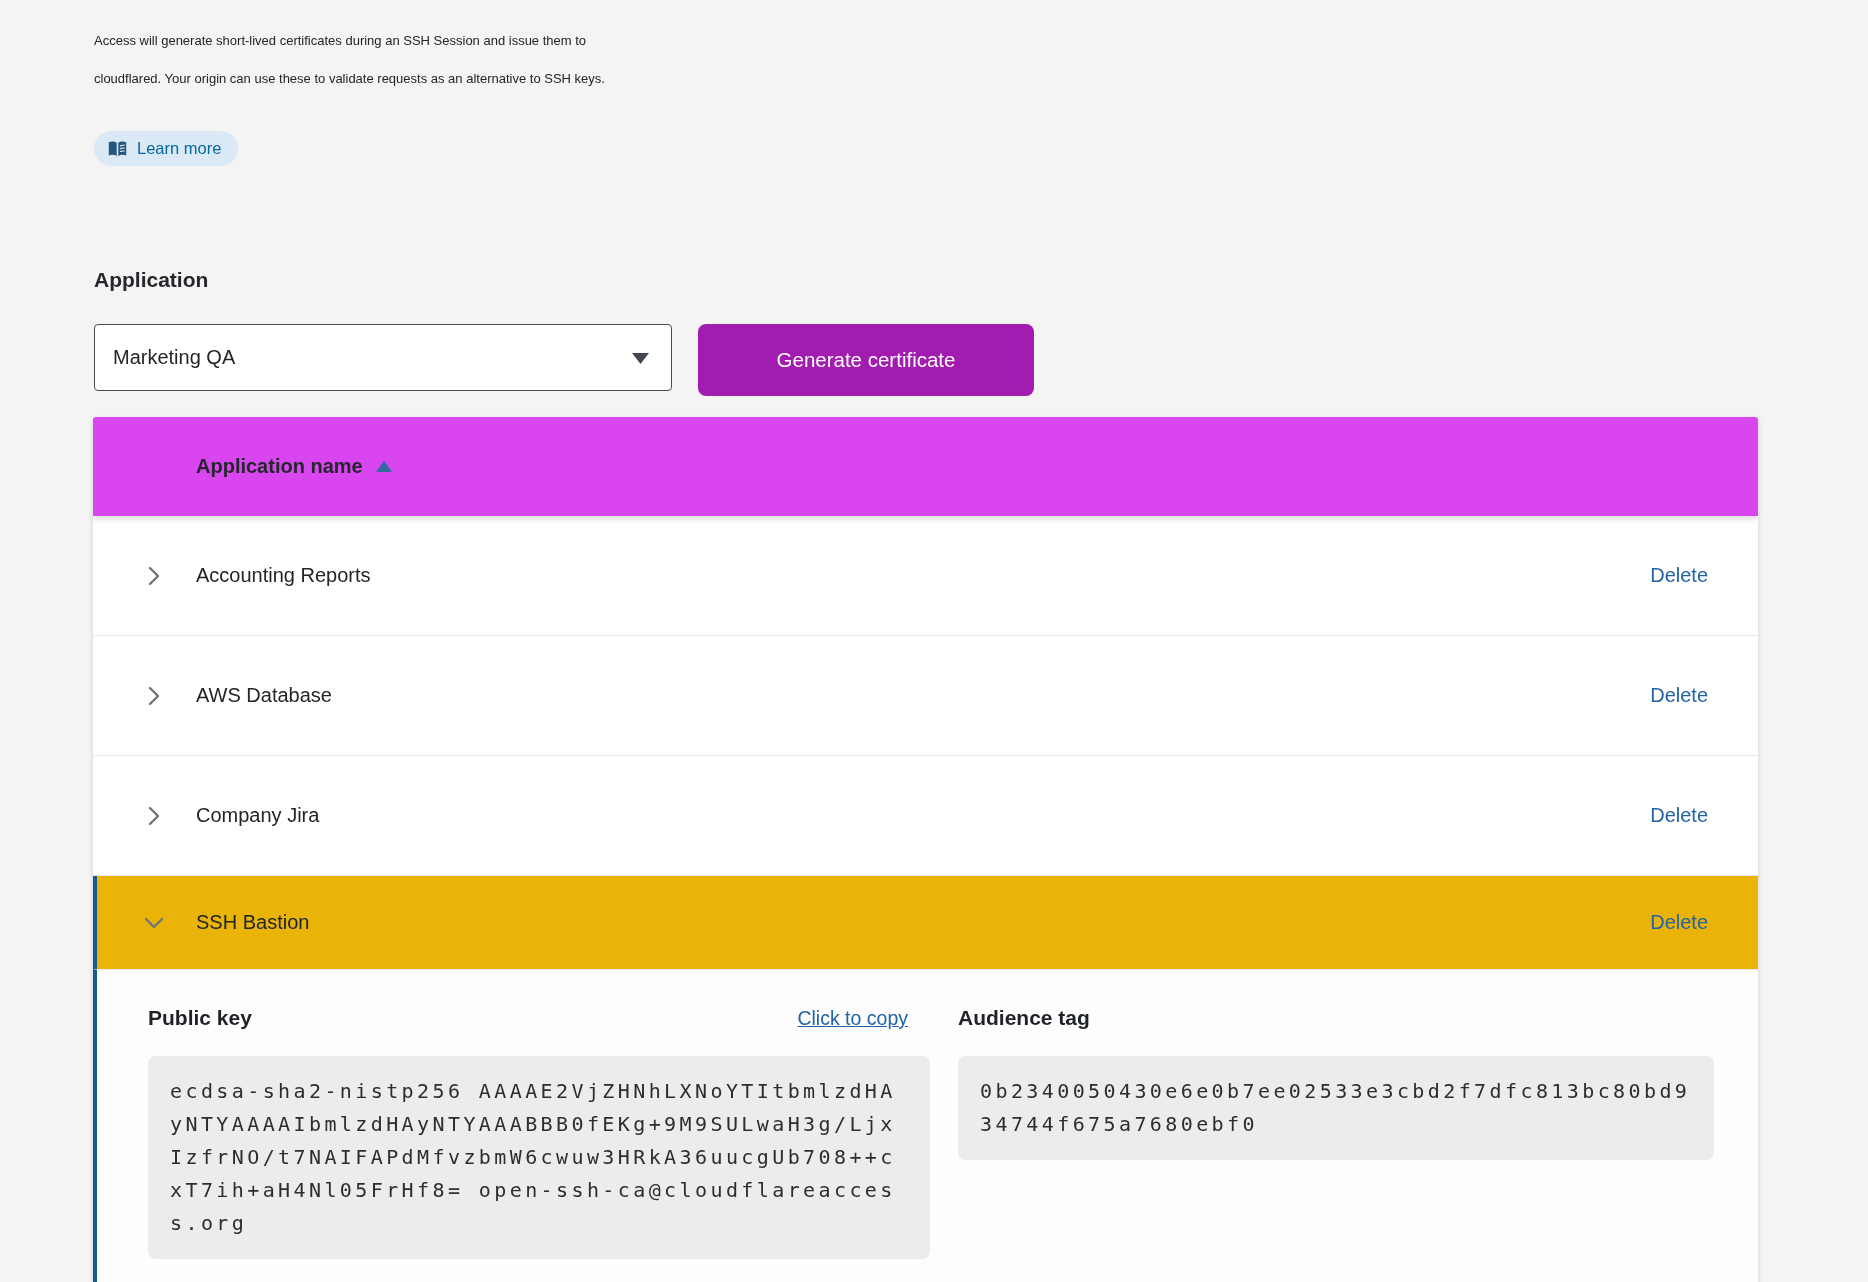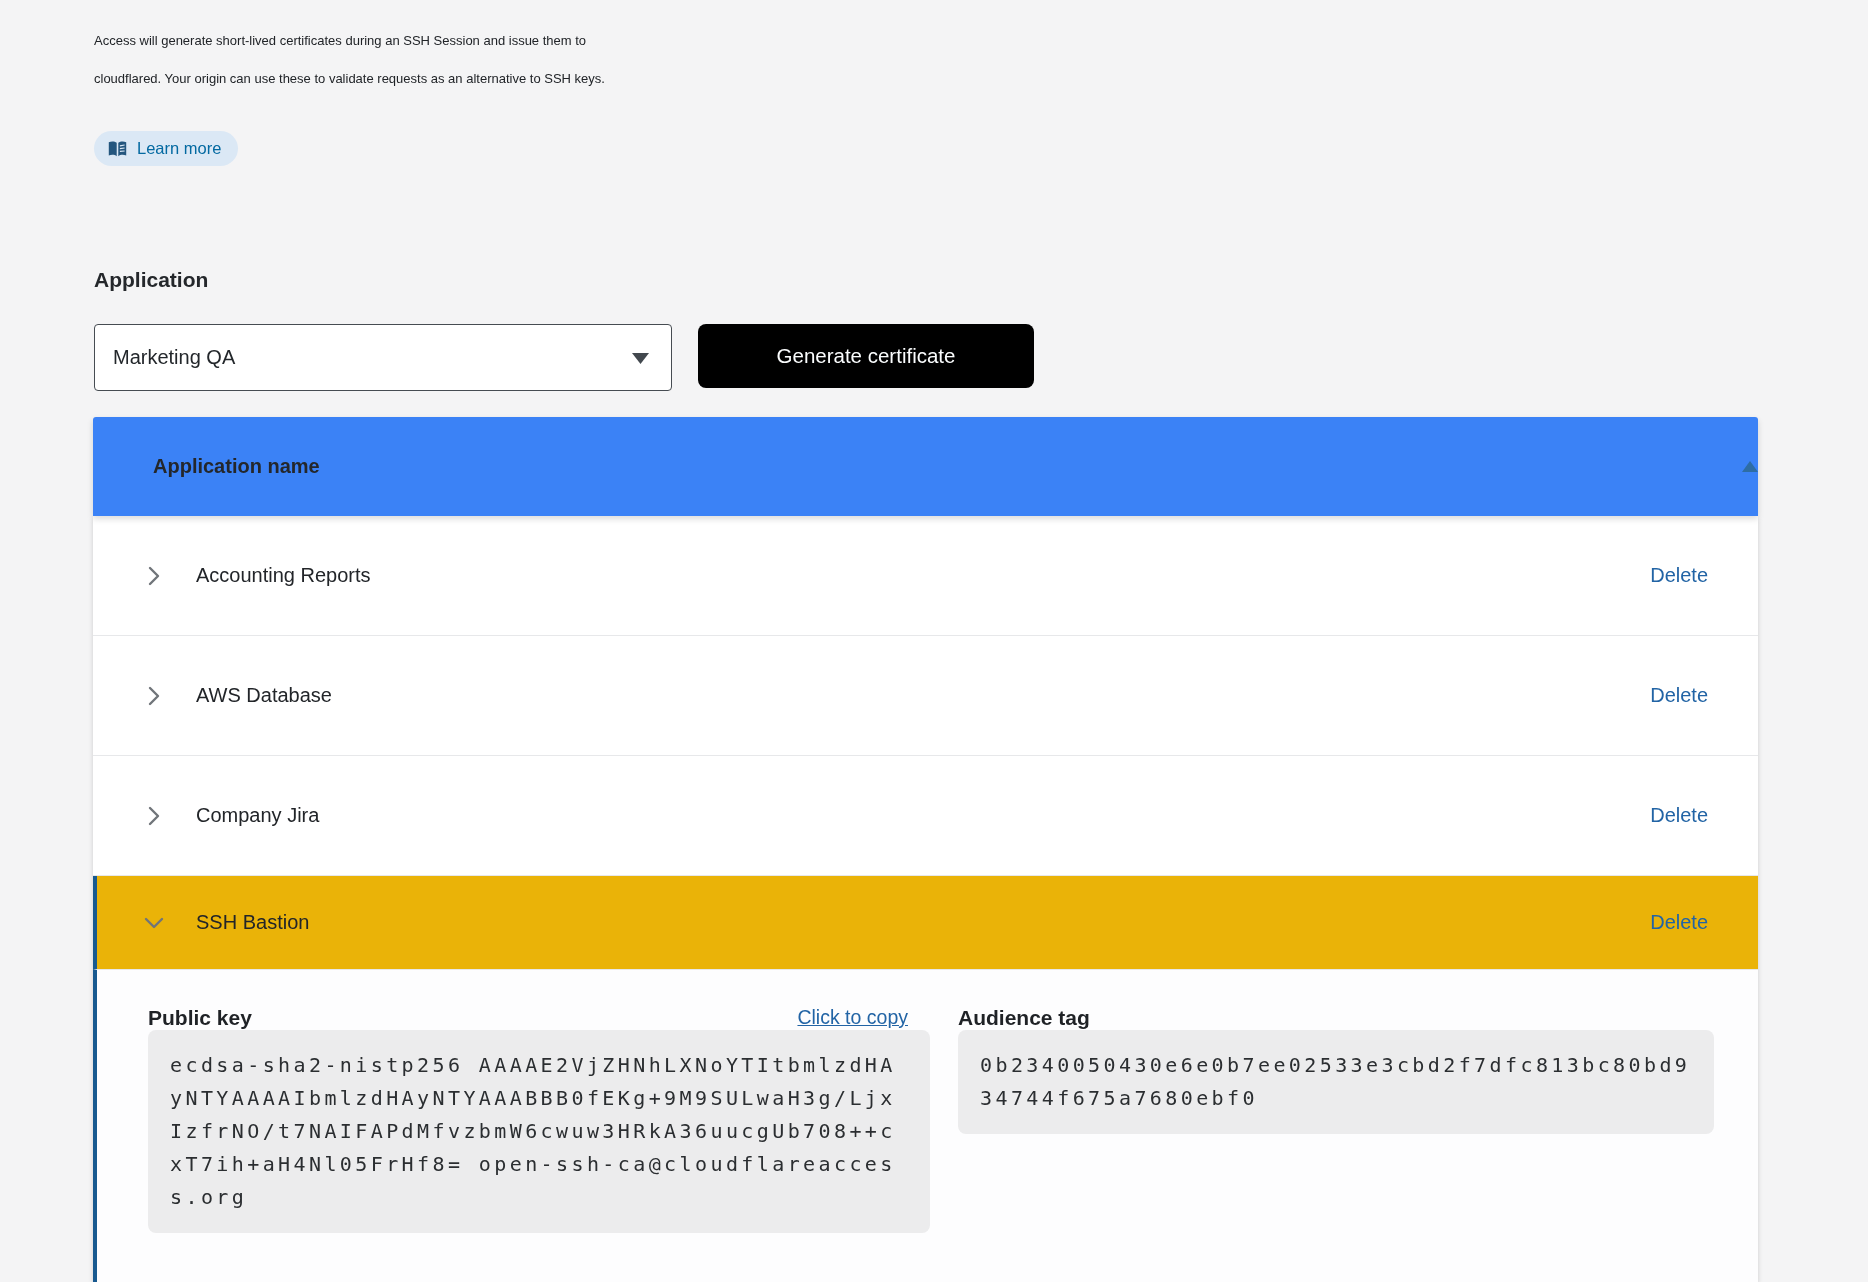--- a/index.html
+++ b/index.html
@@ -30,31 +30,31 @@
   
   .app-label { position:absolute; left:94px; top:268px; font-size:21px; font-weight:700; color:#24272b; }
   .select-box {
     position:absolute; left:94px; top:324px; width:578px; height:67px;
     background:#ffffff; border:1px solid #464c52; border-radius:4px;
     display:flex; align-items:center; padding:0 22px 0 18px;
     font-size:20px; color:#23272b; cursor:pointer;
   }
   .select-value { flex:1; }
   .generate-btn {
-    position:absolute; left:698px; top:324px; width:336px; height:64px;
-    background:#000000; color:#fbfdfe; border:none; border-radius:8px;
+    position:absolute; left:698px; top:324px; width:336px; height:72px;
+    background:#a21caf; color:#fbfdfe; border:none; border-radius:8px;
     font-family:"Liberation Sans", sans-serif; font-size:20.5px; cursor:default;
   }
 
   
   .card { position:absolute; left:93px; top:417px; width:1665px; }
   .table-header {
-    height:99px; background:#3b82f6; display:flex; align-items:center;
-    padding-left:60px; box-shadow:0 3px 6px rgba(0,0,0,0.14);
-    position:relative; z-index:2; border-radius:3px 3px 0 0; cursor:pointer;justify-content:space-between;
+    height:99px; background:#d946ef; display:flex; align-items:center;
+    padding-left:103px; box-shadow:0 3px 6px rgba(0,0,0,0.14);
+    position:relative; z-index:2; border-radius:3px 3px 0 0; cursor:pointer;
   }
   .header-label { font-size:20px; font-weight:700; color:#24272b; }
   .table-header svg { margin-left:13px; display:block; }
 
   .rows { position:relative; z-index:1; box-shadow:0 3px 5px rgba(0,0,0,0.16); border-radius:0 0 3px 3px; }
   .row {
     height:120px; background:#ffffff; border-bottom:1px solid #e7e8ea;
     display:flex; align-items:center; padding-left:47px; cursor:pointer;
   }
   .row.expanded {
@@ -69,21 +69,21 @@
   .delete-link { margin-left:auto; margin-right:50px; font-size:20px; color:#2264a5; text-decoration:none; cursor:pointer; }
 
   
   .detail-panel {
     height:312px; background:#fdfdfe; border-left:4px solid #17598f;
     padding:36px 0 0 51px;
   }
   .columns { display:flex; gap:28px; align-items:flex-start; }
   .col-left  { width:782px; }
   .col-right { width:756px; }
-  .col-head { display:flex; align-items:flex-start; }
+  .col-head { display:flex; align-items:flex-end; margin-bottom:26px; }
   .col-title { font-size:21px; font-weight:700; color:#1f2226; }
   .copy-link { margin-left:auto; margin-right:22px; font-size:19.5px; color:#2264a5; text-decoration:underline; cursor:pointer; }
   .code-block {
     background:#ececed; border-radius:8px; padding:19px 22px;
     font-family:"DejaVu Sans Mono", monospace;
     font-size:20px; letter-spacing:3.4px; line-height:33px; color:#2b2e31;
     overflow:hidden;
   }
   .code-line { white-space:pre; }
 </style>

